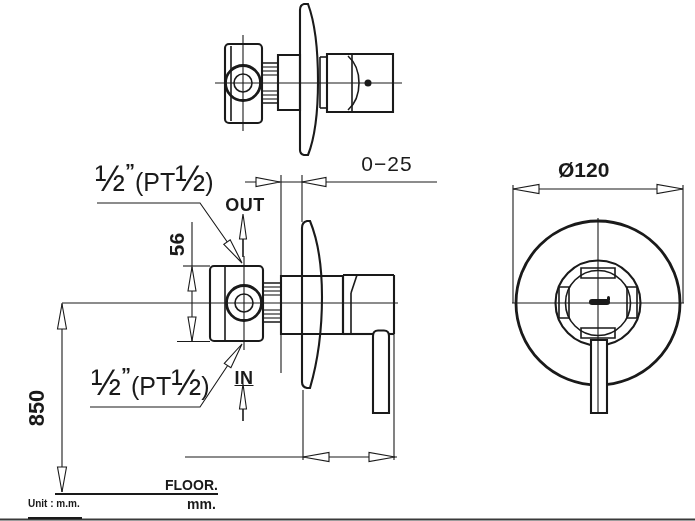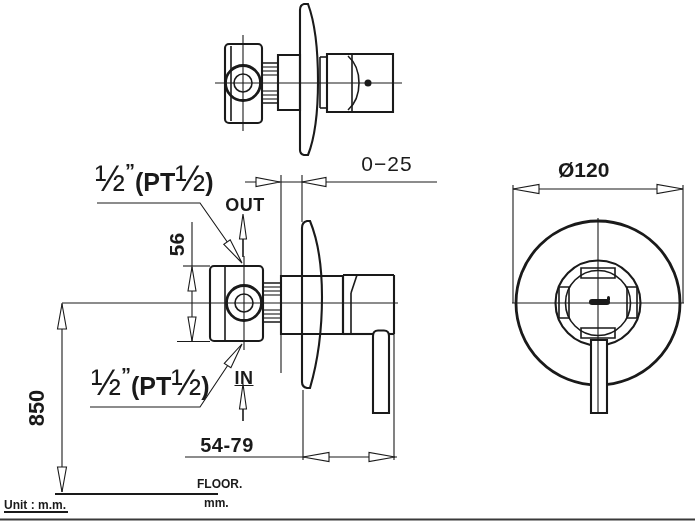--- a/index.html
+++ b/index.html
@@ -13,25 +13,25 @@
   .w2{stroke-width:2.1;}   
   .w3{stroke-width:2.8;}   
   .ar{stroke:#1a1a1a;stroke-width:1.1;fill:#ffffff;} 
   .fillw{fill:#ffffff;}
   .label{position:absolute;white-space:nowrap;color:#1a1a1a;line-height:1;}
   .dim-reg{font-size:21px;font-weight:400;letter-spacing:1px;}
   .dim-bold{font-size:19px;font-weight:700;letter-spacing:0.5px;}
   .dim-bold-lg{font-size:21px;font-weight:700;}
   .rot{transform:rotate(-90deg);transform-origin:center center;text-align:center;}
   .flow{font-size:18px;font-weight:700;letter-spacing:0.5px;}
-  .floor-txt{font-size:12px;font-weight:700;margin-left:32px;}
-  .unit-note{font-size:12px;font-weight:700;border-bottom:2px solid #1a1a1a;padding:0 2px 0 0;}
+  .floor-txt{font-size:14px;font-weight:700;}
+  .unit-note{font-size:10px;font-weight:700;border-bottom:2px solid #1a1a1a;padding:0 2px 8px 0;margin-left:24px;}
   .pipe-label{display:flex;align-items:baseline;}
   .pipe-label .big{font-size:36px;font-weight:400;}
-  .pipe-label .sm{font-size:25px;font-weight:700;}
+  .pipe-label .sm{font-size:25px;font-weight:400;}
   .pipe-label .inch{font-size:20px;font-weight:700;position:relative;top:-13px;}
 </style>
 </head>
 <body>
 
 <div class="canvas">
 
 <svg width="695" height="521" viewBox="0 0 695 521">
 
   <g>
@@ -194,21 +194,20 @@
 </svg>
 
   <div class="label dim-reg" style="left:347px;top:153px;width:80px;text-align:center;">0−25</div>
 
   <div class="label dim-bold-lg" style="left:558px;top:159px;width:80px;text-align:left;">Ø120</div>
 
   <div class="label dim-bold-lg rot" style="left:156px;top:234px;width:40px;">56</div>
 
   <div class="label dim-bold-lg rot" style="left:7px;top:397px;width:60px;font-size:22px;">850</div>
 
-  <div class="label dim-bold" style="left:187px;top:435px;width:80px;text-align:center;font-size:20px;">54-79</div>
 
   <div class="label flow" style="left:225px;top:196px;width:40px;text-align:center;">OUT</div>
 
   <div class="label flow" style="left:228px;top:369px;width:32px;text-align:center;text-decoration:underline;">IN</div>
 
   <div class="label pipe-label" style="left:95px;top:161px;">
     <span class="big">½</span>
       <span class="inch">”</span>
       <span class="sm">(PT</span>
       <span class="big">½</span>
@@ -218,17 +217,17 @@
   <div class="label pipe-label" style="left:91px;top:365px;">
     <span class="big">½</span>
       <span class="inch">”</span>
       <span class="sm">(PT</span>
       <span class="big">½</span>
       <span class="sm">)</span>
   </div>
 
   <div class="label floor-txt" style="left:165px;top:478px;">FLOOR.</div>
 
-  <div class="label floor-txt" style="left:172px;top:497px;">mm.</div>
+  <div class="label floor-txt" style="left:187px;top:497px;">mm.</div>
 
   <div class="label unit-note" style="left:4px;top:499px;">Unit : m.m.</div>
 
 </div>
 
 </body></html>

